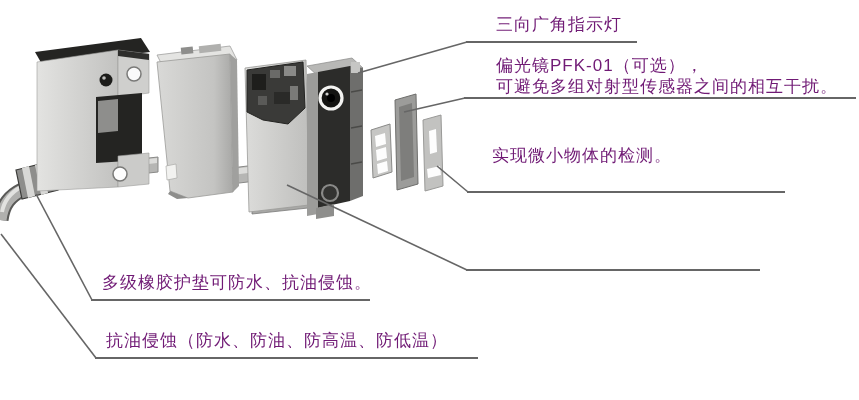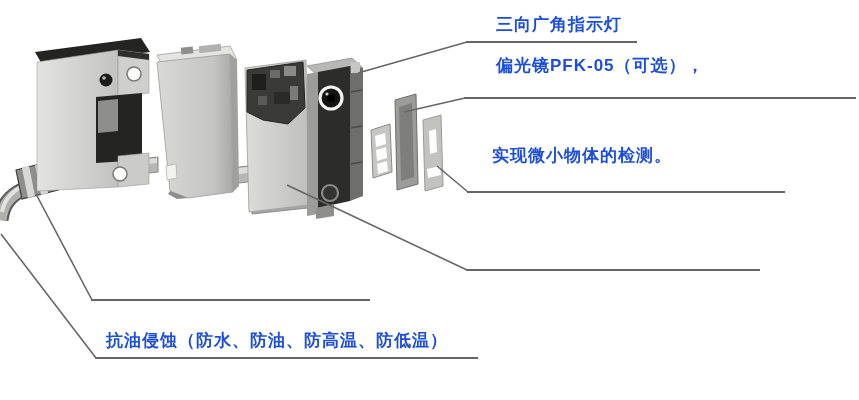--- a/index.html
+++ b/index.html
@@ -2,21 +2,21 @@
 <html><head>
 <meta charset="utf-8">
 <style>
   html,body{margin:0;padding:0;background:#ffffff;}
   .stage{
     position:relative;width:859px;height:400px;background:#ffffff;
     overflow:hidden;font-family:"Liberation Sans",sans-serif;
   }
   .art{position:absolute;left:0;top:0;}
   .callout{
-    position:absolute;color:#1d4ed8;font-size:17px;font-weight:bold;
+    position:absolute;color:#701a75;font-size:17px;font-weight:normal;
     letter-spacing:1px;line-height:21px;white-space:nowrap;
   }
   .callout div{white-space:nowrap;}
 </style>
 </head>
 <body>
 
 <div class="stage">
 
   <svg class="art" width="859" height="400" viewBox="0 0 859 400">
@@ -152,26 +152,30 @@
         <line x1="95" y1="358" x2="478" y2="358" stroke-width="2.2"></line>
       </g>
     </g>
   </svg>
 
   <div class="callout" style="left:496px;top:14px;">
     <div>三向广角指示灯</div>
   </div>
 
   <div class="callout" style="left:496px;top:55px;">
-    <div>偏光镜PFK-05（可选），</div>
+    <div>偏光镜PFK-01（可选），</div>
+    <div>可避免多组对射型传感器之间的相互干扰。</div>
   </div>
 
   <div class="callout" style="left:492px;top:145px;">
     <div>实现微小物体的检测。</div>
   </div>
 
 
+  <div class="callout" style="left:102px;top:272px;">
+    <div>多级橡胶护垫可防水、抗油侵蚀。</div>
+  </div>
 
   <div class="callout" style="left:106px;top:330px;">
     <div>抗油侵蚀（防水、防油、防高温、防低温）</div>
   </div>
 
 </div>
 
 </body></html>

